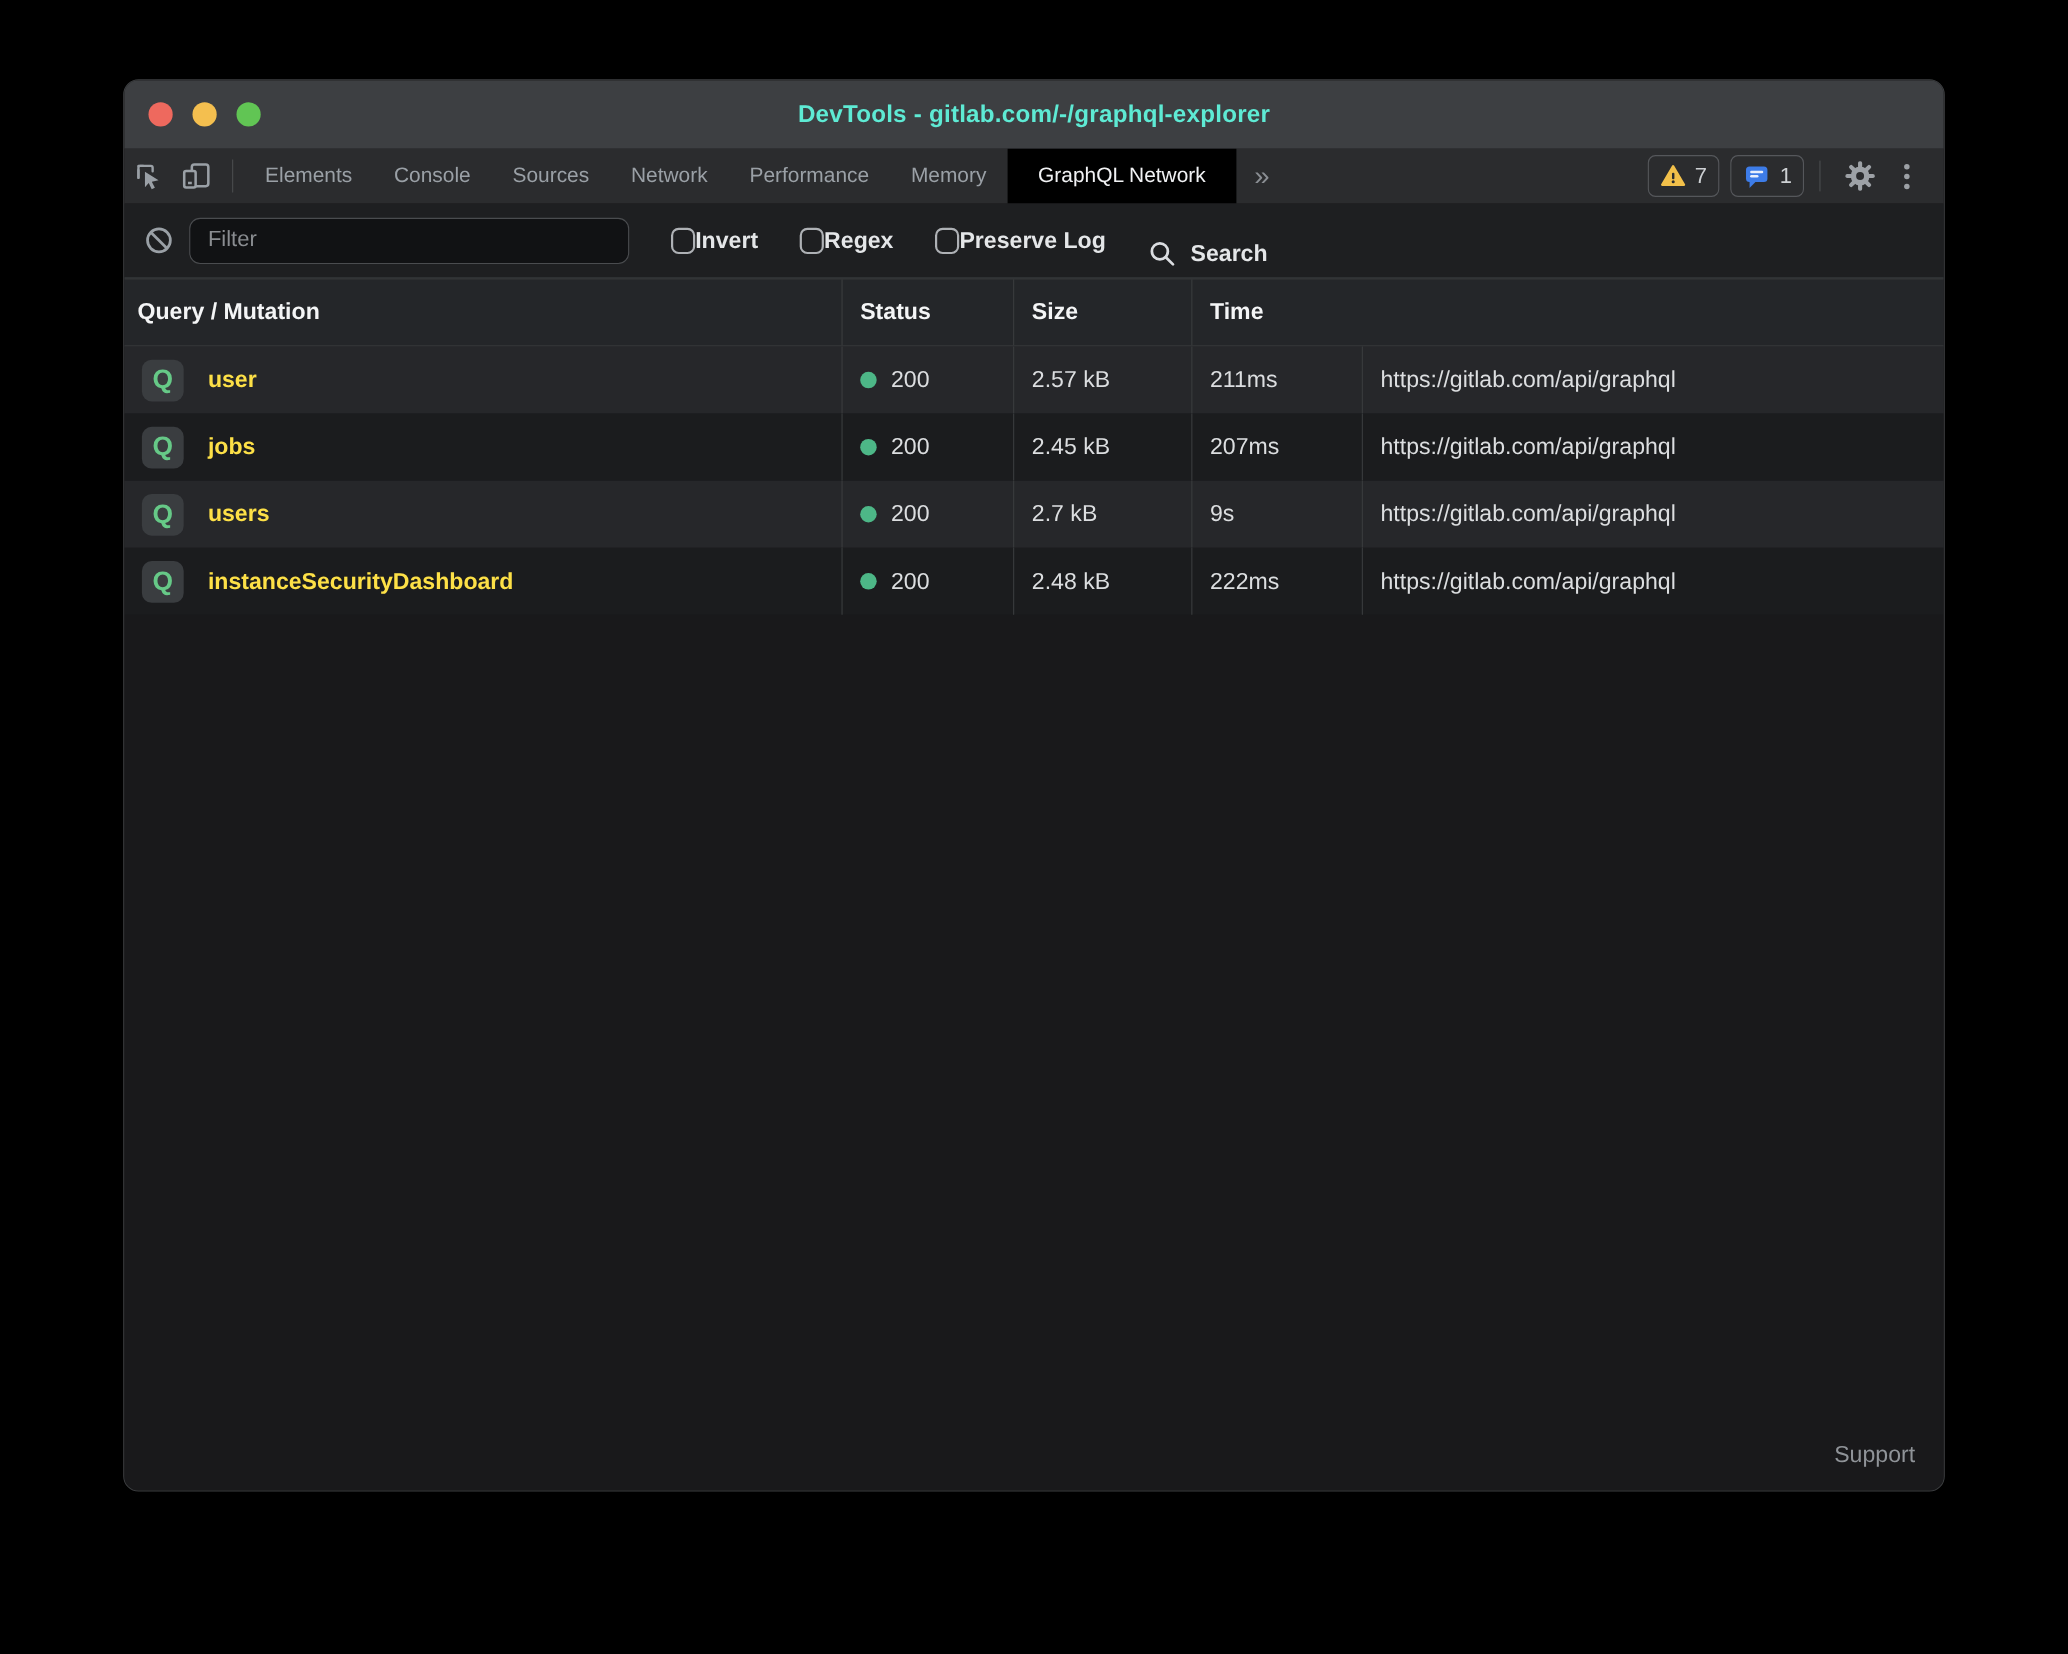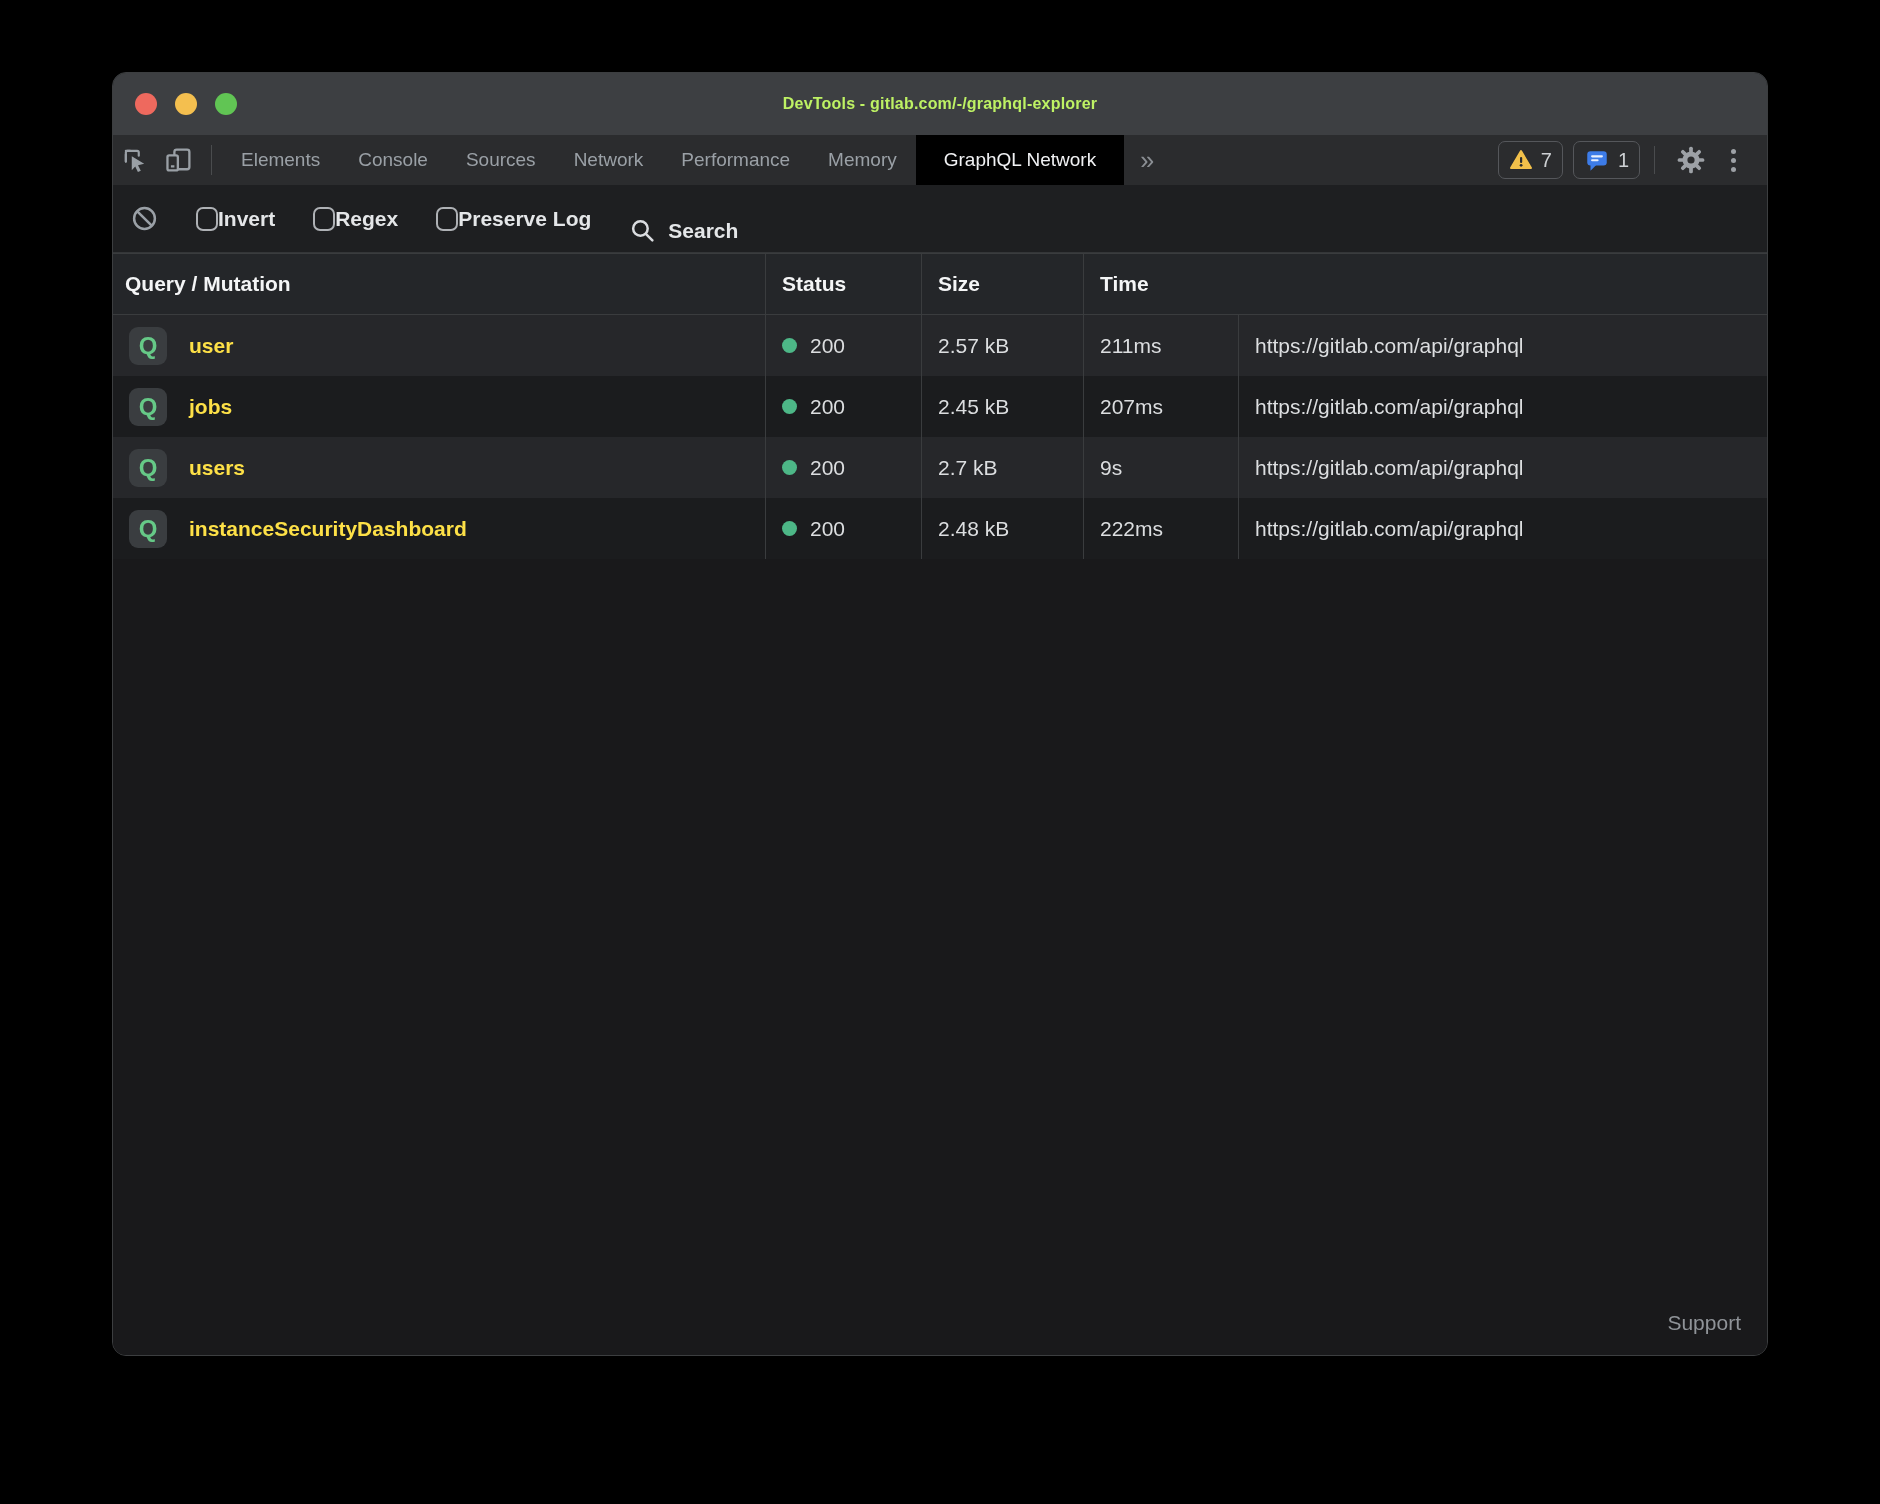--- a/index.html
+++ b/index.html
@@ -16,21 +16,21 @@
   
   .titlebar{
     height:62px;flex:0 0 62px;background:#3d3f42;position:relative;
     display:flex;align-items:center;justify-content:center;
   }
   .traffic{position:absolute;left:22px;top:0;height:100%;display:flex;align-items:center;gap:18px;}
   .light{width:22px;height:22px;border-radius:50%;}
   .light.red{background:#ee695e;}
   .light.yellow{background:#f4bf4f;}
   .light.green{background:#61c554;}
-  .win-title{font-size:16px;font-weight:700;color:#bef264;letter-spacing:.2px;}
+  .win-title{font-size:22px;font-weight:700;color:#5eead4;letter-spacing:.2px;}
   
   .tabbar{
     height:50px;flex:0 0 50px;background:#2b2c2e;display:flex;align-items:stretch;
     font-size:19px;color:#9aa0a6;
   }
   .toolbtn{display:flex;align-items:center;justify-content:center;width:44px;flex:0 0 auto;}
   .tb-divider{width:1px;background:#4a4c4e;margin:10px 10px;flex:0 0 1px;}
   .tab{display:flex;align-items:center;padding:0 19px;white-space:nowrap;}
   .tab.active{background:#000;color:#f1f2f4;padding:0 28px;}
   .tab-overflow{display:flex;align-items:center;padding:0 16px;color:#8a8e93;font-size:25px;}
@@ -177,20 +177,21 @@
     </div>
   </div>
 
   <div class="filterbar">
     <span>
       <svg width="27" height="27" viewBox="0 0 26 26" fill="none">
         <circle cx="13" cy="13" r="10" stroke="#9aa0a6" stroke-width="2.4"></circle>
         <line x1="6.3" y1="6.3" x2="19.7" y2="19.7" stroke="#9aa0a6" stroke-width="2.4"></line>
       </svg>
     </span>
+    <input class="filter-input" type="text" value="" placeholder="Filter" style="">
     <div class="chk-group">
       <span class="checkbox"></span>
       <span class="chk-label">Invert</span>
     </div>
     <div class="chk-group">
       <span class="checkbox"></span>
       <span class="chk-label">Regex</span>
     </div>
     <div class="chk-group">
       <span class="checkbox"></span>

